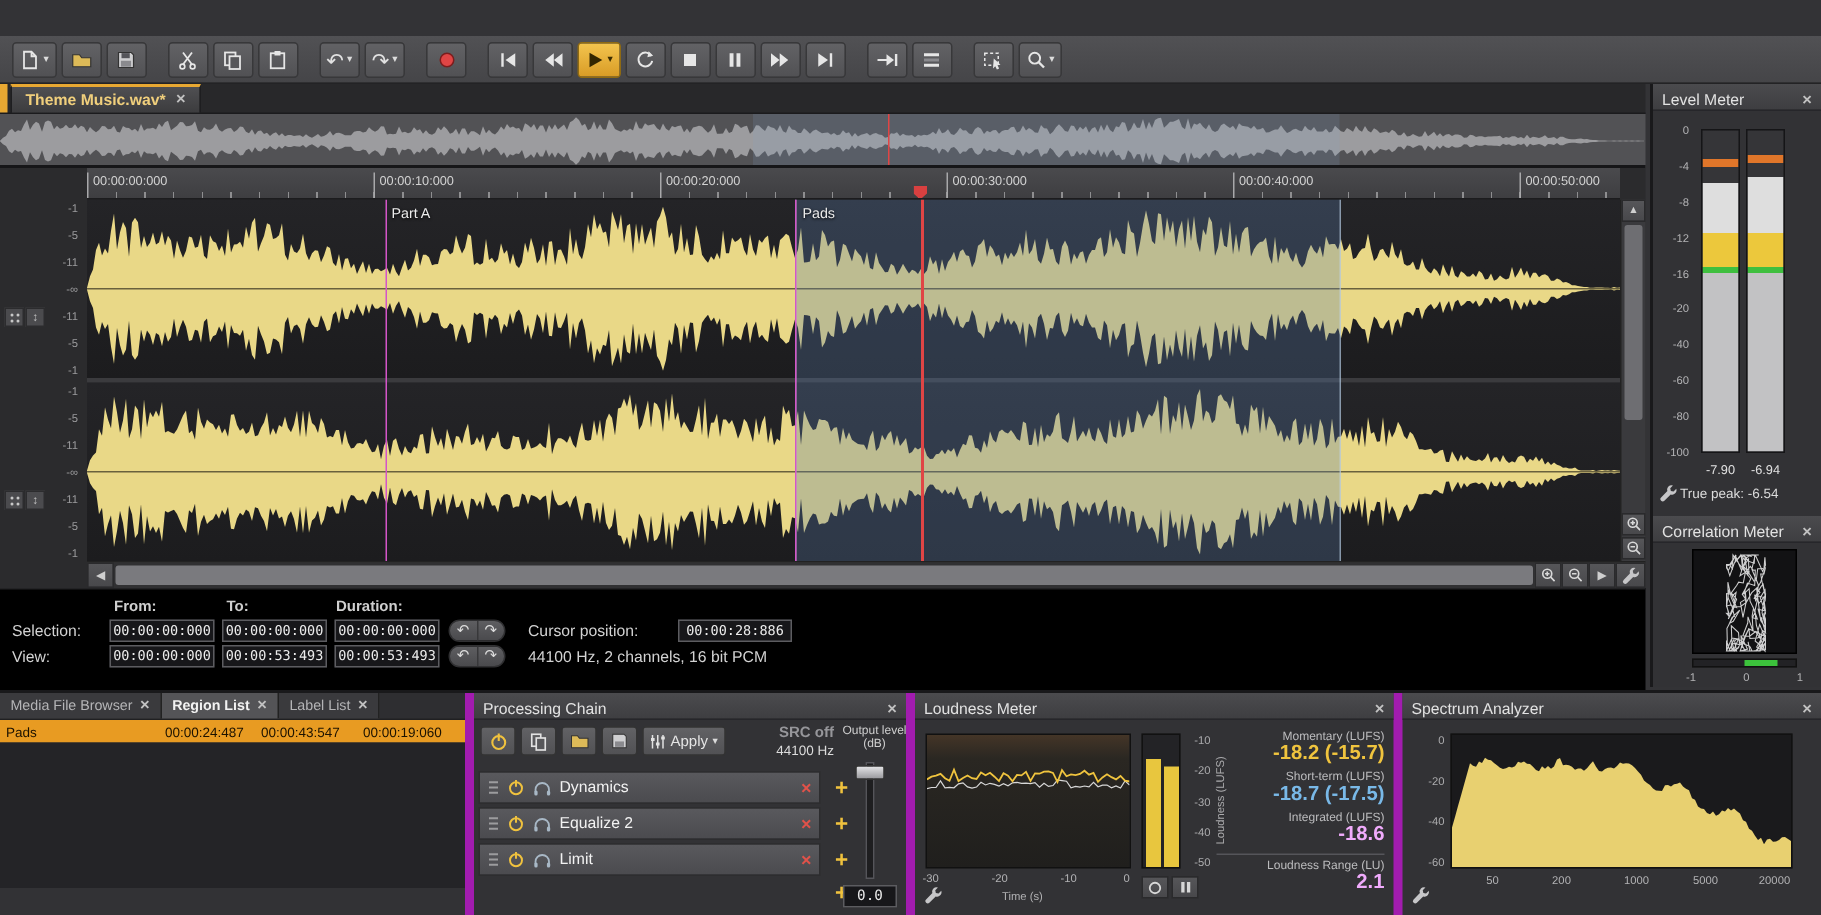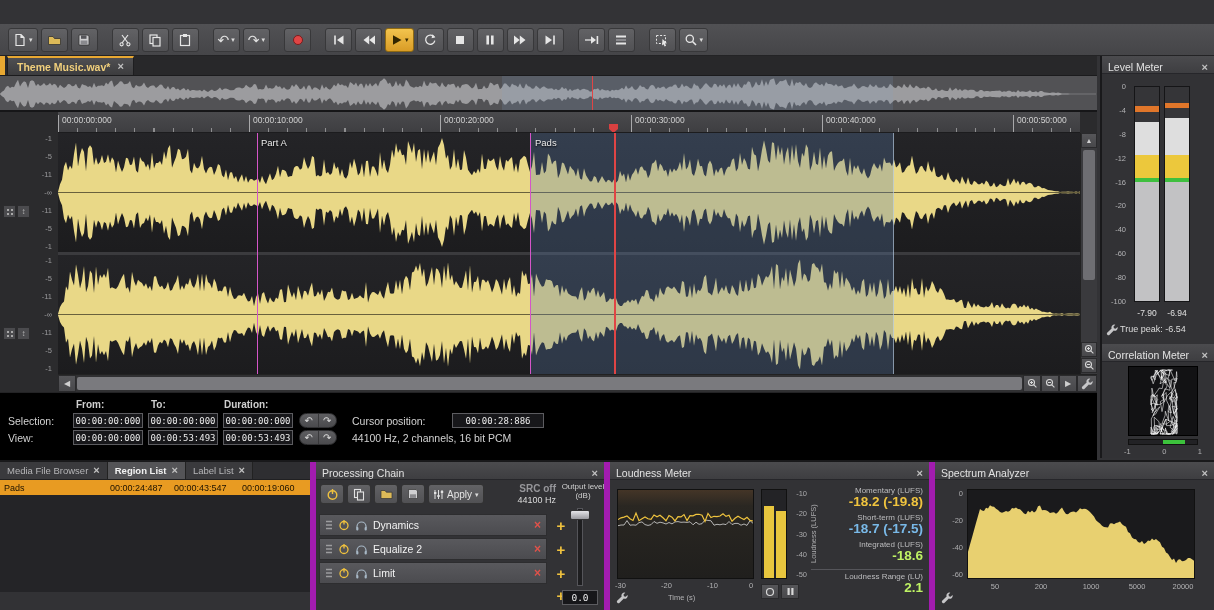--- a/index.html
+++ b/index.html
@@ -94,21 +94,21 @@
 
 .lm-graph{position:absolute;left:7px;top:27px;width:137px;height:90px;background:linear-gradient(#443527 0%,#2a2722 18%,#201f1d 100%);border:1px solid #111;overflow:hidden}
 .lm-xtick{position:absolute;color:#b2b2b4;font-size:7.5px}
 .lm-bars{position:absolute;left:151px;top:27px;width:26px;height:90px;background:#232326;border:1px solid #111}
 .lm-bar{position:absolute;bottom:0;width:10px;background:#e8c63e}
 .lm-yticks{position:absolute;left:180px;top:27px;height:90px;width:17px;display:flex;flex-direction:column;justify-content:space-between;align-items:flex-end;color:#ababad;font-size:7.5px}
 .lm-ylab{position:absolute;left:199px;top:27px;height:90px;color:#ababad;font-size:7.5px;writing-mode:vertical-rl;transform:rotate(180deg);text-align:center}
 .lm-reads{position:absolute;right:6px;top:24px;width:112px;display:flex;flex-direction:column;align-items:flex-end}
 .lm-lab{color:#bcbcbe;font-size:8px}
 .lm-val{font-size:13.5px;font-weight:bold;line-height:1.1;margin-bottom:3px}
-.c-mom{color:#f0c43e}.c-short{color:#79b9e8}.c-white{color:#bef264}
+.c-mom{color:#f0c43e}.c-short{color:#79b9e8}.c-white{color:#f0abfc}
 .lm-divider{width:112px;border-top:1px solid #55555a;margin:2px 0 2px}
 .smbtn{position:absolute;width:18px;height:15px;background:linear-gradient(#565659,#48484b);border:1px solid #2a2a2c;display:flex;align-items:center;justify-content:center;color:#d8d8d8;font-size:8px}
 
 .sp-yticks{position:absolute;left:4px;top:27px;height:90px;width:24px;display:flex;flex-direction:column;justify-content:space-between;align-items:flex-end;color:#ababad;font-size:7.5px}
 .sp-graph{position:absolute;left:32px;top:27px;width:228px;height:90px;background:#1a1a1c;border:1px solid #111;overflow:hidden}
 .sp-xtick{position:absolute;top:120px;transform:translateX(-50%);color:#b2b2b4;font-size:7.5px}
 .wrench{position:absolute}
 
 .rightcol{position:absolute;left:1100px;top:56px;width:114px;height:402px;background:#323235;border-left:2px solid #19191b}
 .lvl-scale{position:absolute;left:0;top:26px;width:27px;height:224px;display:flex;flex-direction:column;justify-content:space-between;align-items:flex-end;padding-right:3px;color:#b2b2b4;font-size:7.5px}
@@ -411,21 +411,21 @@
         <span>00:00:00:000</span>
       </div>
     <div class="tfield" style="left:223px;top:20px">
         <span>00:00:00:000</span>
       </div>
     <div class="pill" style="left:299px;top:20px">
       <span>↶</span>
         <span>↷</span>
     </div>
     <span class="ilabel" style="left:352px;top:22px">Cursor position:</span>
-    <div class="tfield" style="left:452px;top:20px;width:92px">
+    <div class="tfield" style="left:452px;top:20px;width:76px">
         <span>00:00:28:886</span>
       </div>
 
     <span class="ilabel" style="left:8px;top:39px">View:</span>
     <div class="tfield" style="left:73px;top:37px">
         <span>00:00:00:000</span>
       </div>
     <div class="tfield" style="left:148px;top:37px">
         <span>00:00:53:493</span>
       </div>
@@ -607,21 +607,21 @@
           </svg>
         </div>
       <div class="smbtn" style="left:171px;top:122px">
           <svg width="9" height="9">
             <rect x="1.5" y="1" width="2.2" height="7" fill="#d8d8d8"></rect>
             <rect x="5.3" y="1" width="2.2" height="7" fill="#d8d8d8"></rect>
           </svg>
         </div>
       <div class="lm-reads">
         <span class="lm-lab">Momentary (LUFS)</span>
-        <span class="lm-val c-mom">-18.2 (-19.8)</span>
+        <span class="lm-val c-mom">-18.2 (-15.7)</span>
         <span class="lm-lab">Short-term (LUFS)</span>
         <span class="lm-val c-short">-18.7 (-17.5)</span>
         <span class="lm-lab">Integrated (LUFS)</span>
         <span class="lm-val c-white">-18.6</span>
         <div class="lm-divider"></div>
         <span class="lm-lab">Loudness Range (LU)</span>
         <span class="lm-val c-white">2.1</span>
       </div>
       <div class="wrench" style="left:6px;top:128px"><svg width="12" height="12">
             <path d="M11.5 2.9a2.9 2.9 0 0 1-3.7 3.7L3.6 10.8a1.55 1.55 0 1 1-2.2-2.2L5.6 4.4a2.9 2.9 0 0 1 3.7-3.7L7.5 2.5l.4 1.8 1.8.4z" fill="#c6c6c8"></path>

